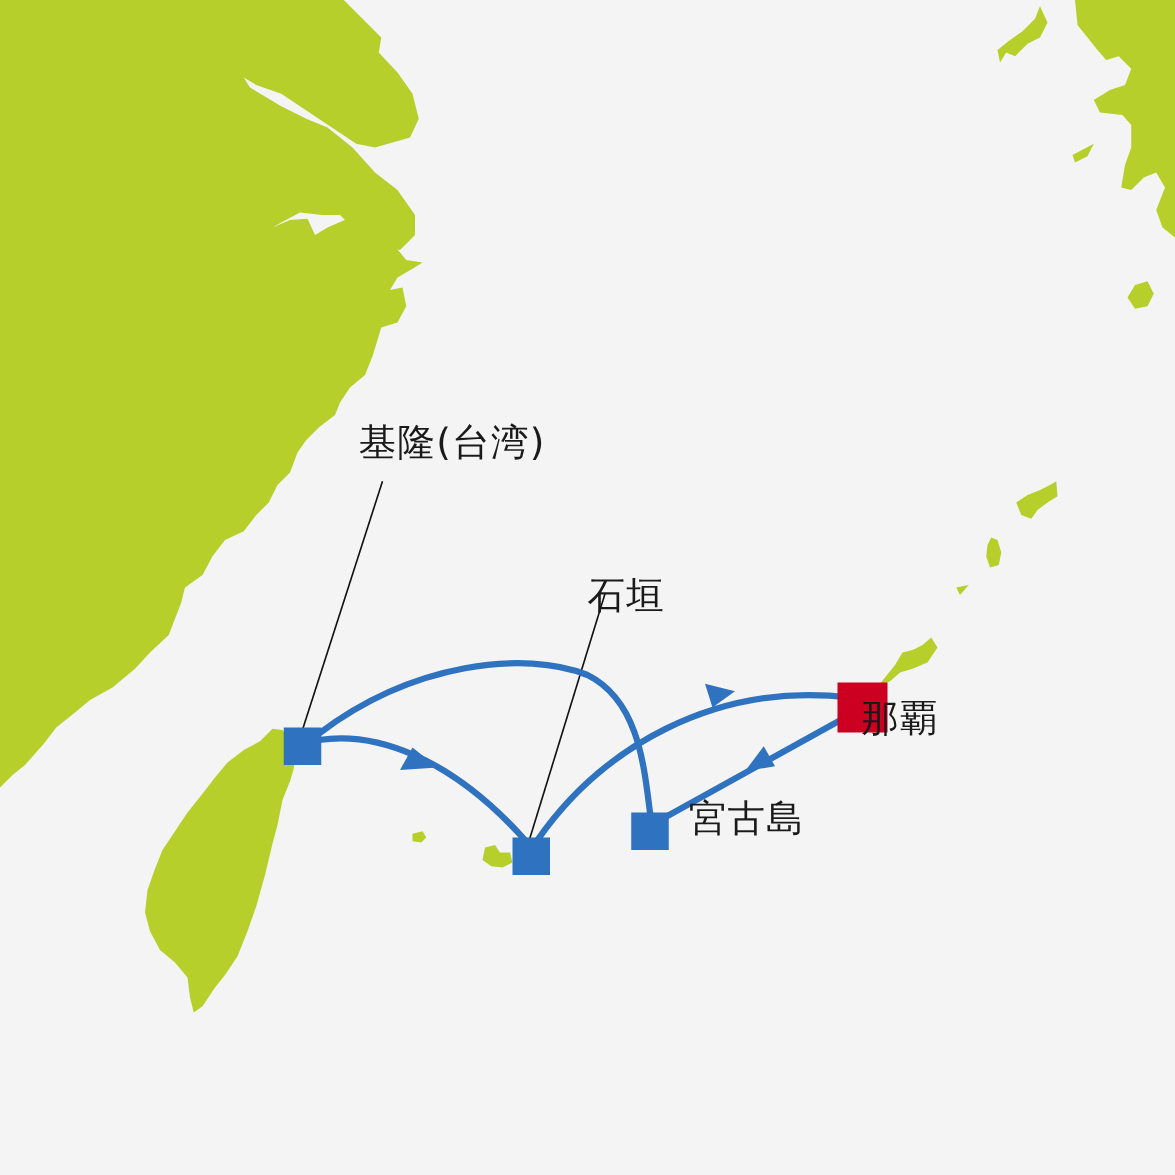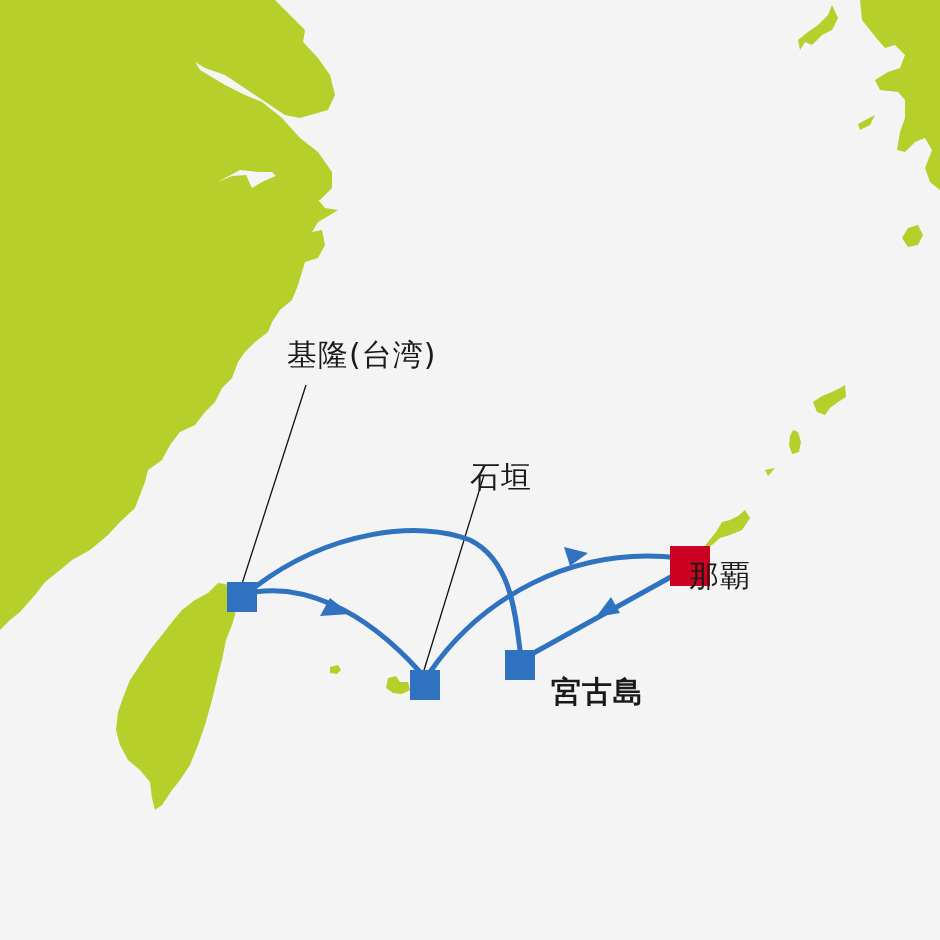--- a/index.html
+++ b/index.html
@@ -64,15 +64,15 @@
     </g>
 
     <rect x="227" y="582" width="30" height="30" fill="#2f72bf"></rect>
     <rect x="410" y="670" width="30" height="30" fill="#2f72bf"></rect>
     <rect x="505" y="650" width="30" height="30" fill="#2f72bf"></rect>
     <rect x="670" y="546" width="40" height="40" fill="#cc0021"></rect>
   </svg>
 
   <div class="label" style="left:287px; top:340px;">基隆(台湾)</div>
   <div class="label" style="left:470px; top:430px;margin-top:32px;">石垣</div>
-  <div class="label" style="left:551px; top:677px;font-weight:bold;">宮古島</div>
+  <div class="label" style="left:551px; top:641px;">宮古島</div>
   <div class="label" style="left:689px; top:561px;">那覇</div>
 </div>
 
 </body></html>

